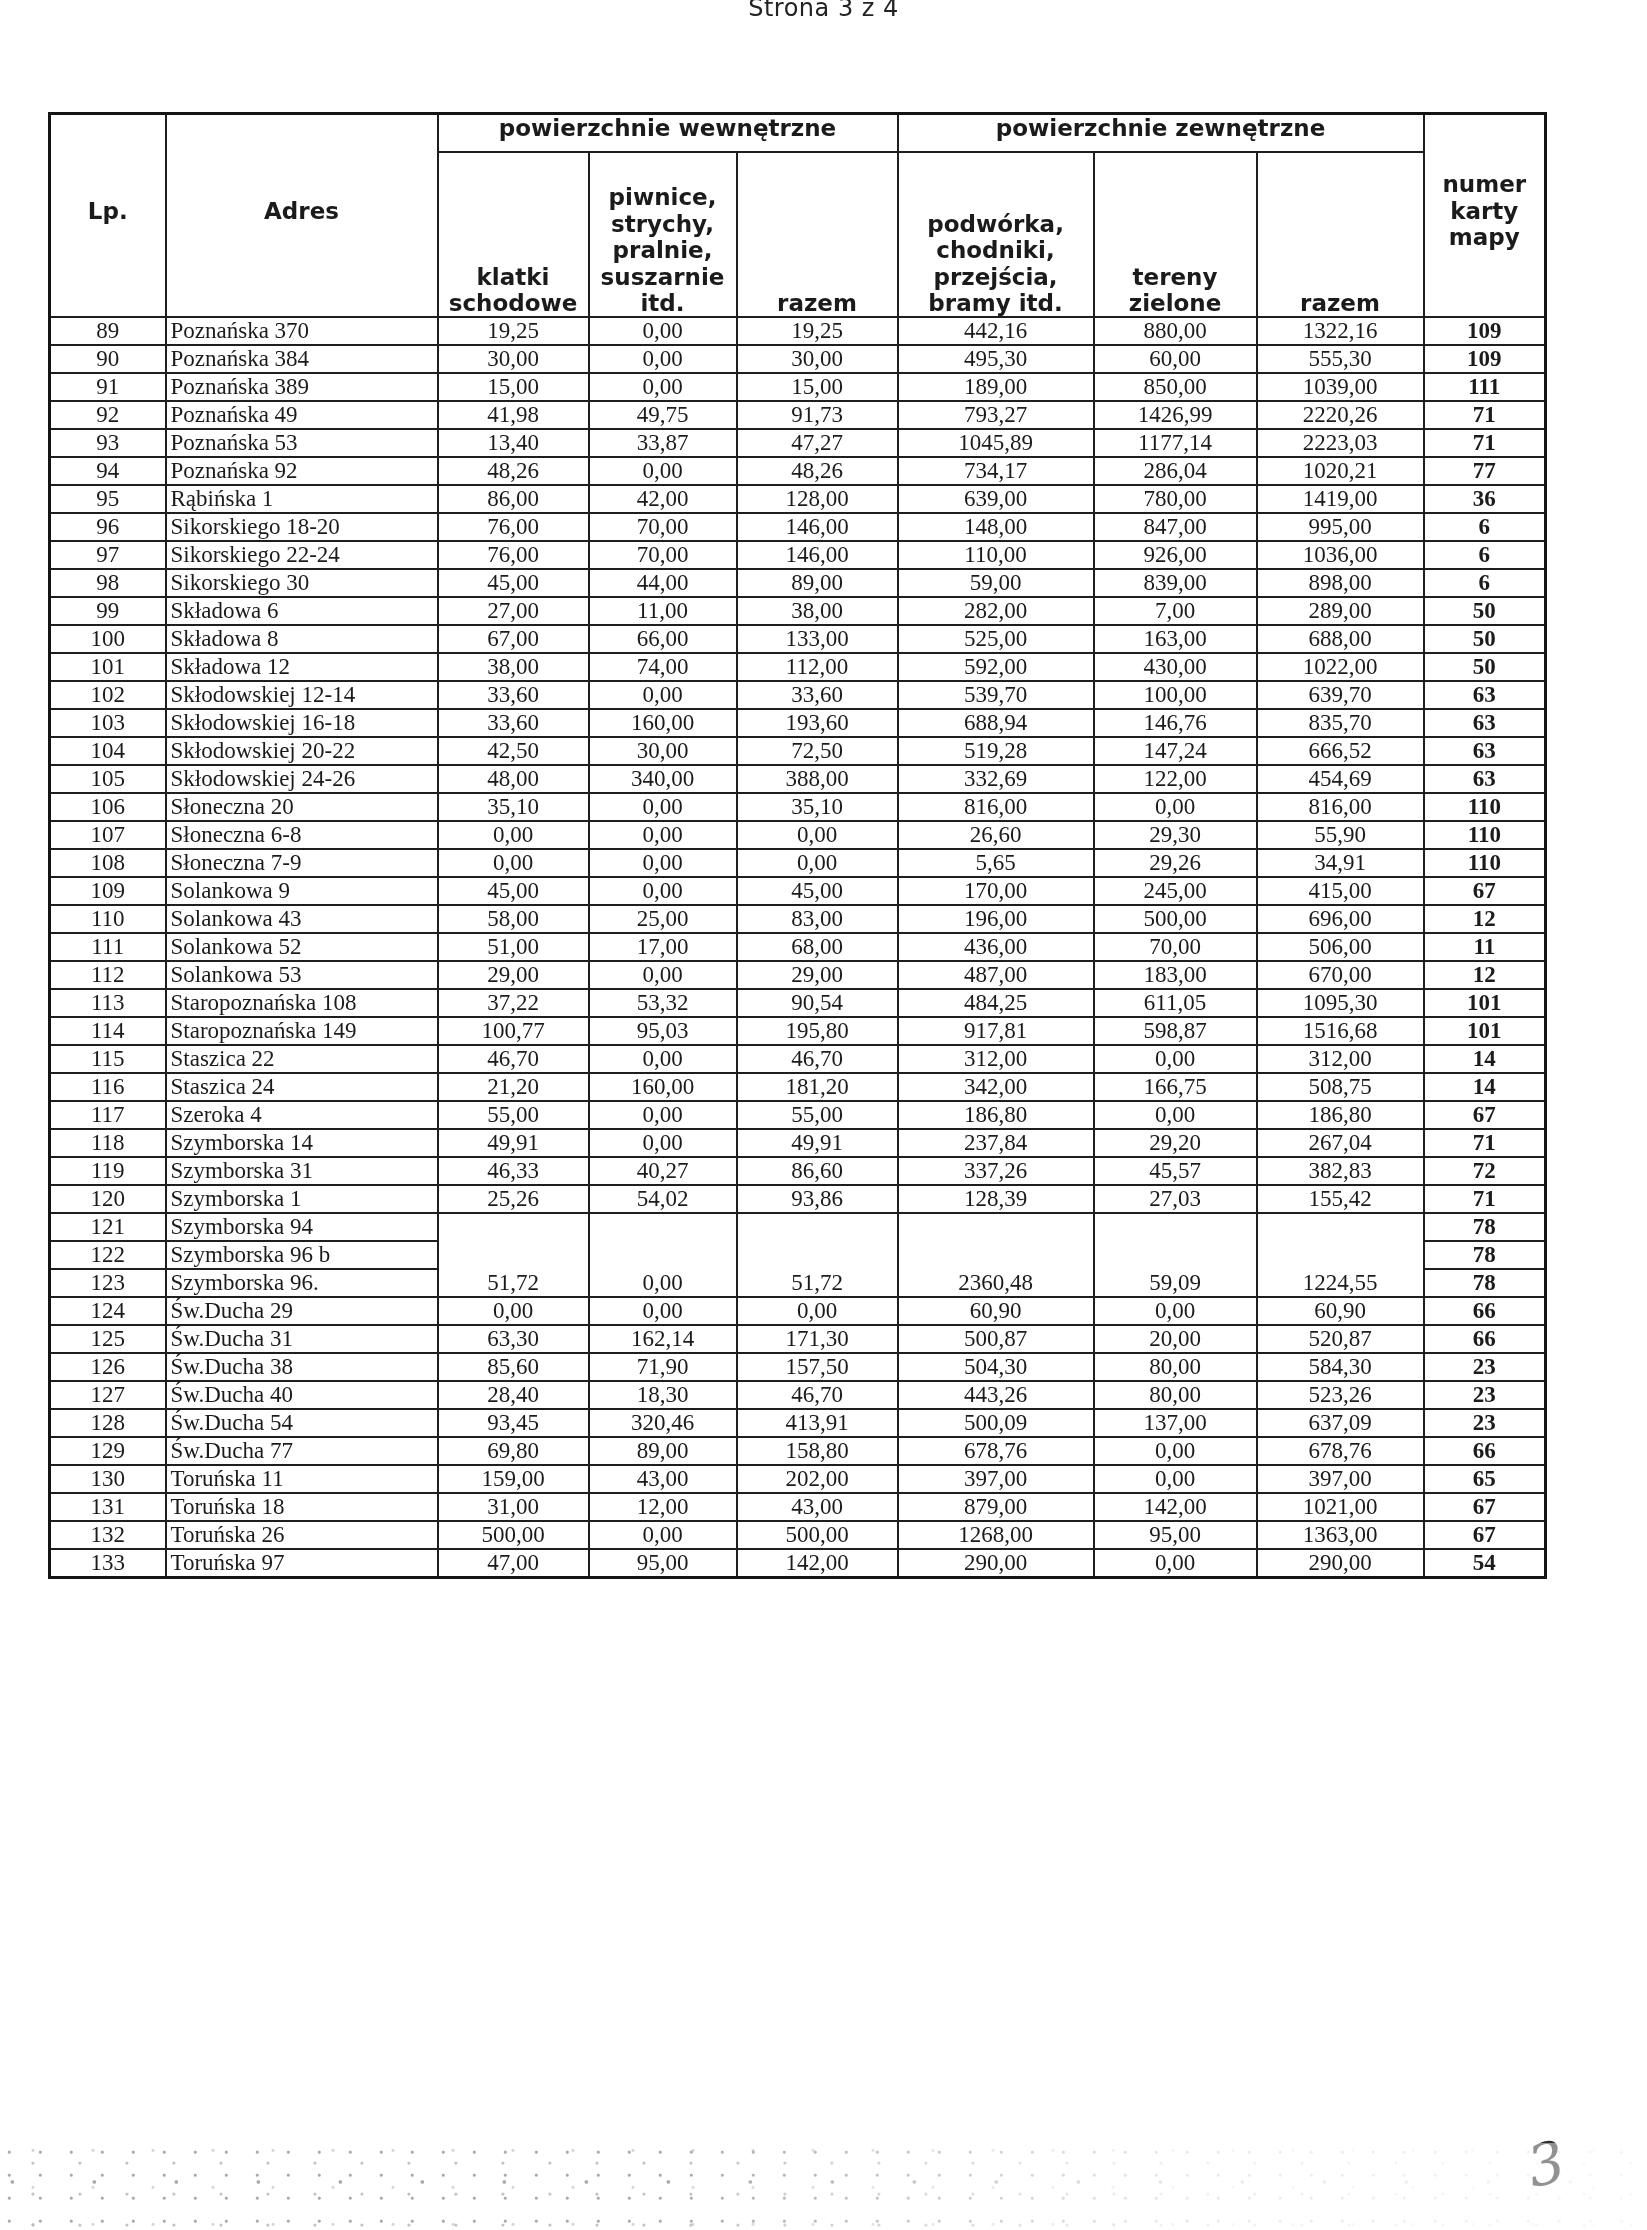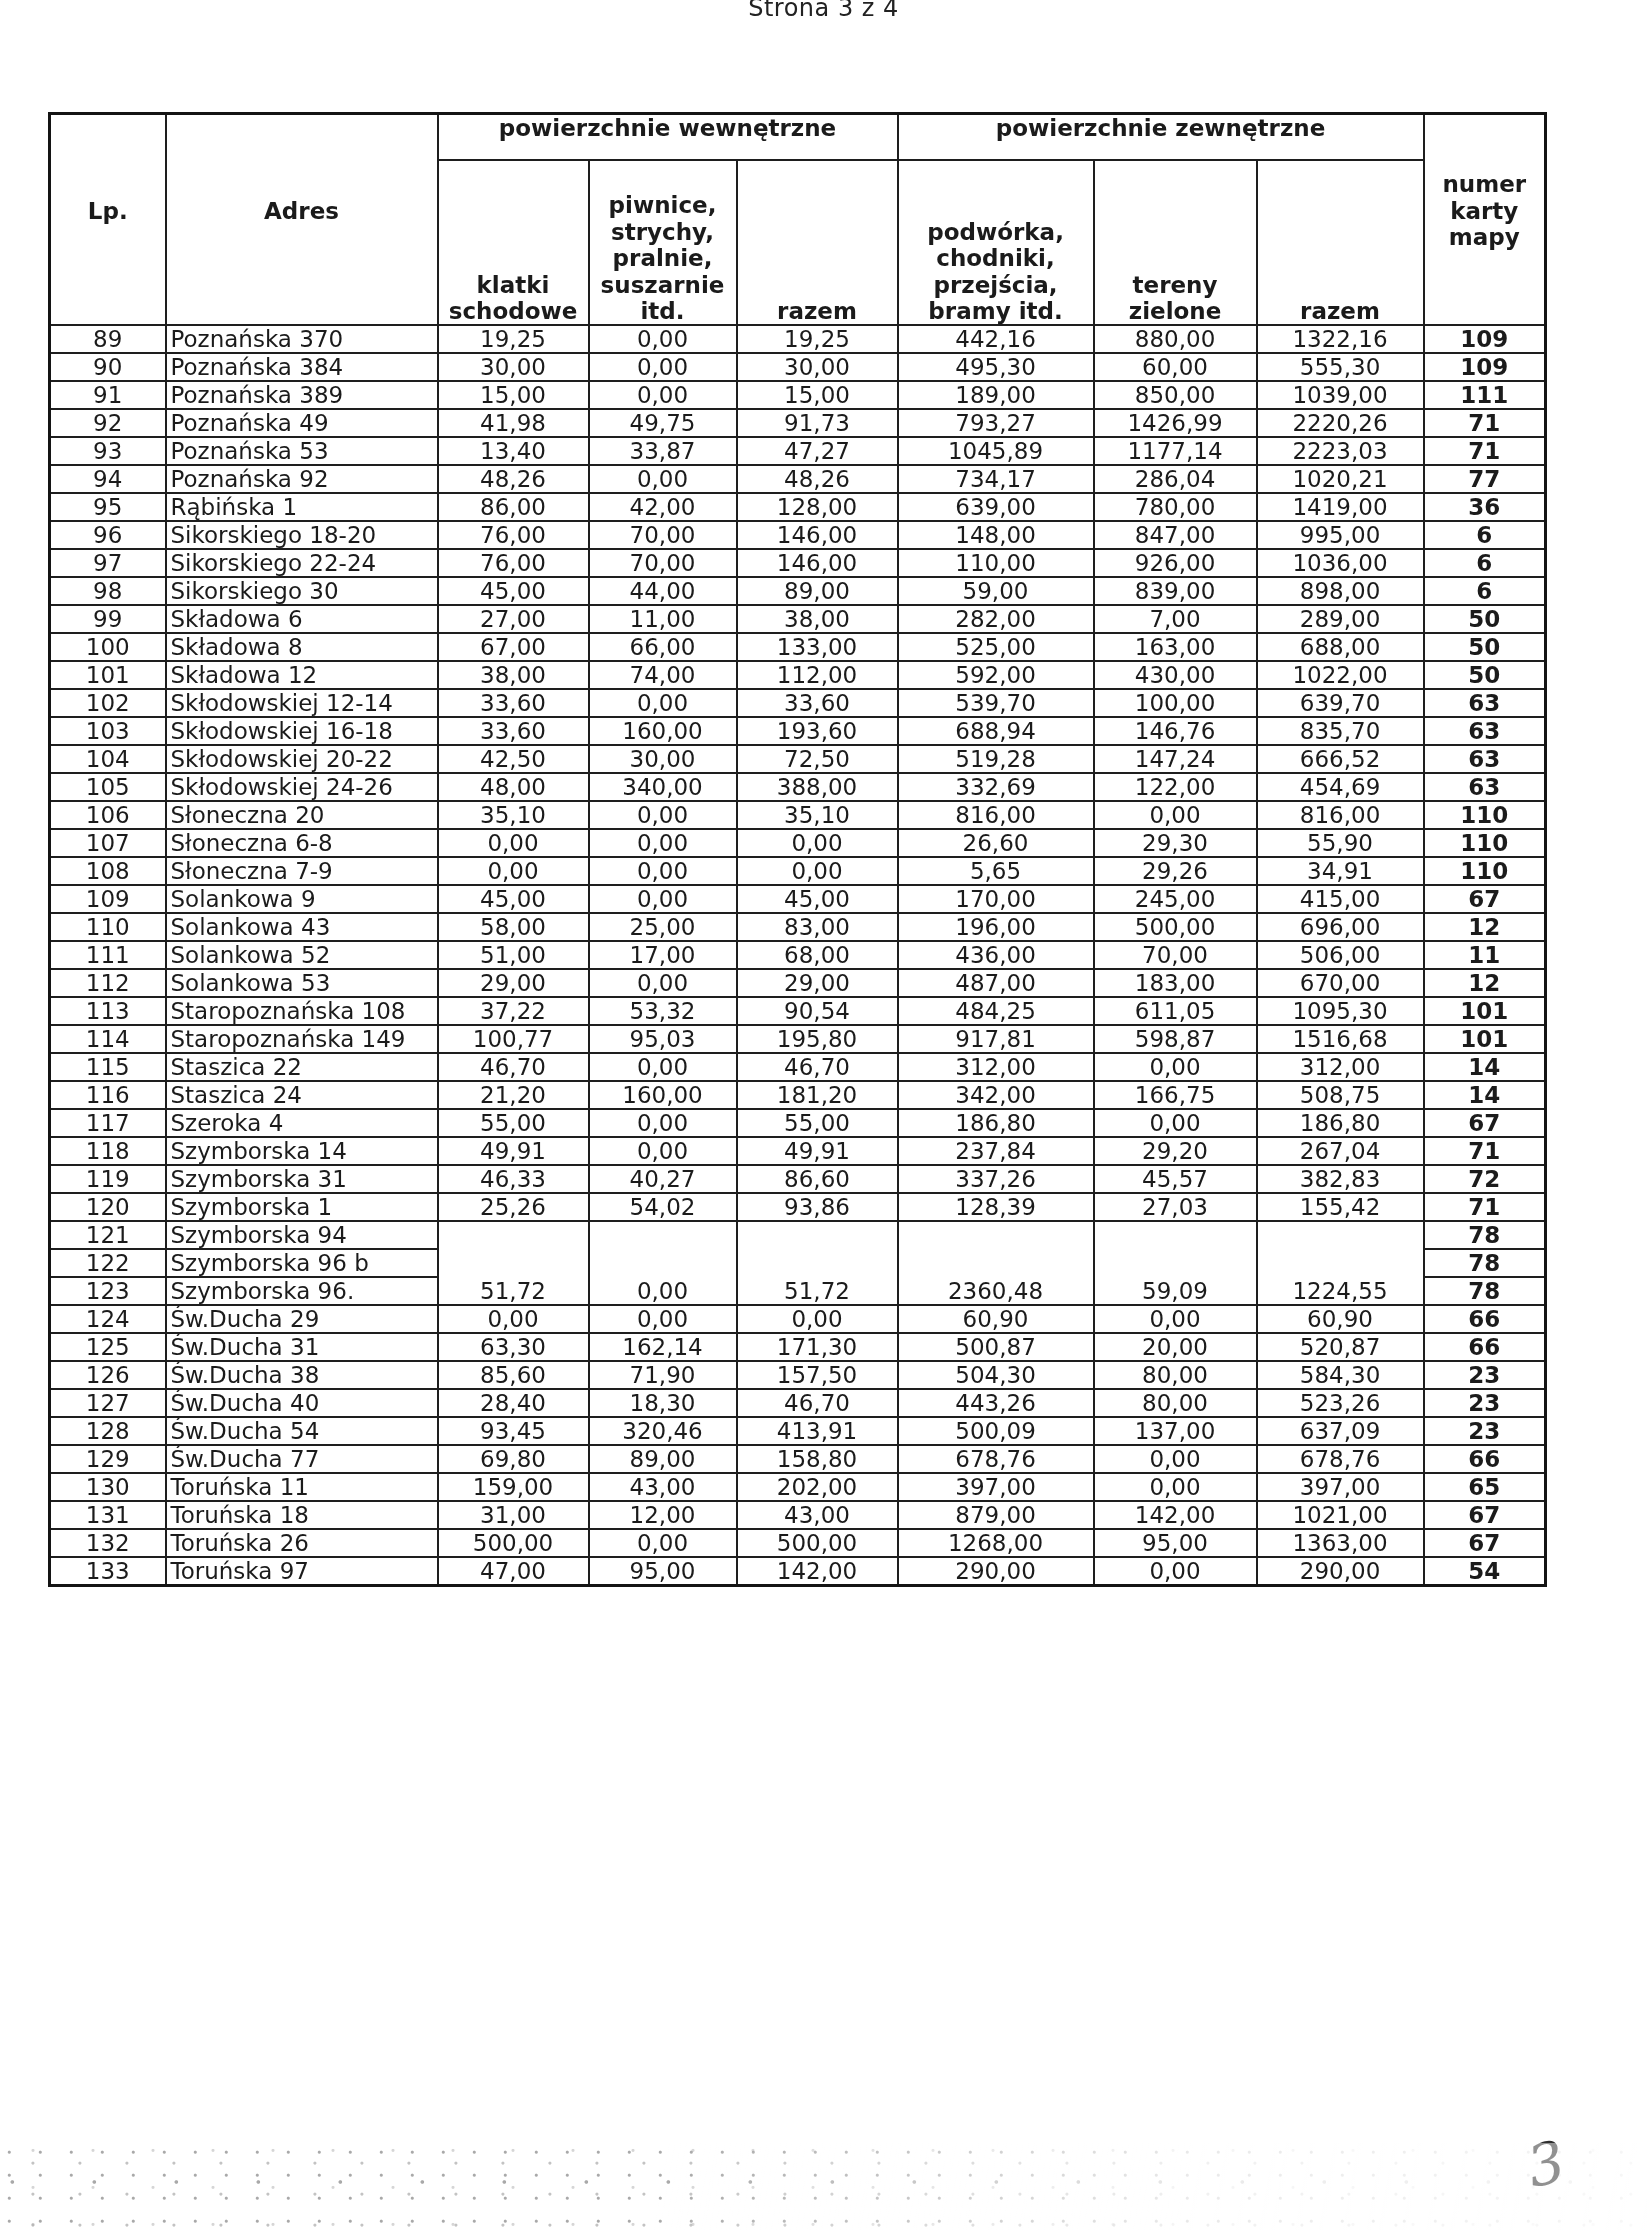--- a/index.html
+++ b/index.html
@@ -33,25 +33,25 @@
     overflow:hidden;
   }
   thead th {
     font-weight:bold;
     text-align:center;
     vertical-align:bottom;
     line-height:1.15;
     padding-bottom:5px;
   }
   tr.h1 { height:36px; }
-  tr.h1 th { vertical-align:middle; padding-bottom:18px; }
+  tr.h1 th { vertical-align:middle; padding-bottom:10px; }
   tr.h2 { height:165px; }
   th.c-lp, th.c-adres, th.c-mapa { vertical-align:bottom; }
 
-  tbody tr { height:26px; }
+  tbody tr { height:26px;font-family:Liberation Serif, serif; }
   tbody td { vertical-align:middle; white-space:nowrap; }
   td.c-lp   { text-align:center; }
   td.c-adres{ text-align:left; padding-left:9px; }
   td.c-val  { text-align:center; }
   td.c-mapa { text-align:center; font-weight:bold; font-size:24px; }
   td.merged { vertical-align:bottom; padding-bottom:8px;margin-left:15px; }
 
   .handwritten {
     position:absolute; left:1528px; top:2131px;
     font-family:"DejaVu Serif", "Liberation Serif", serif;

